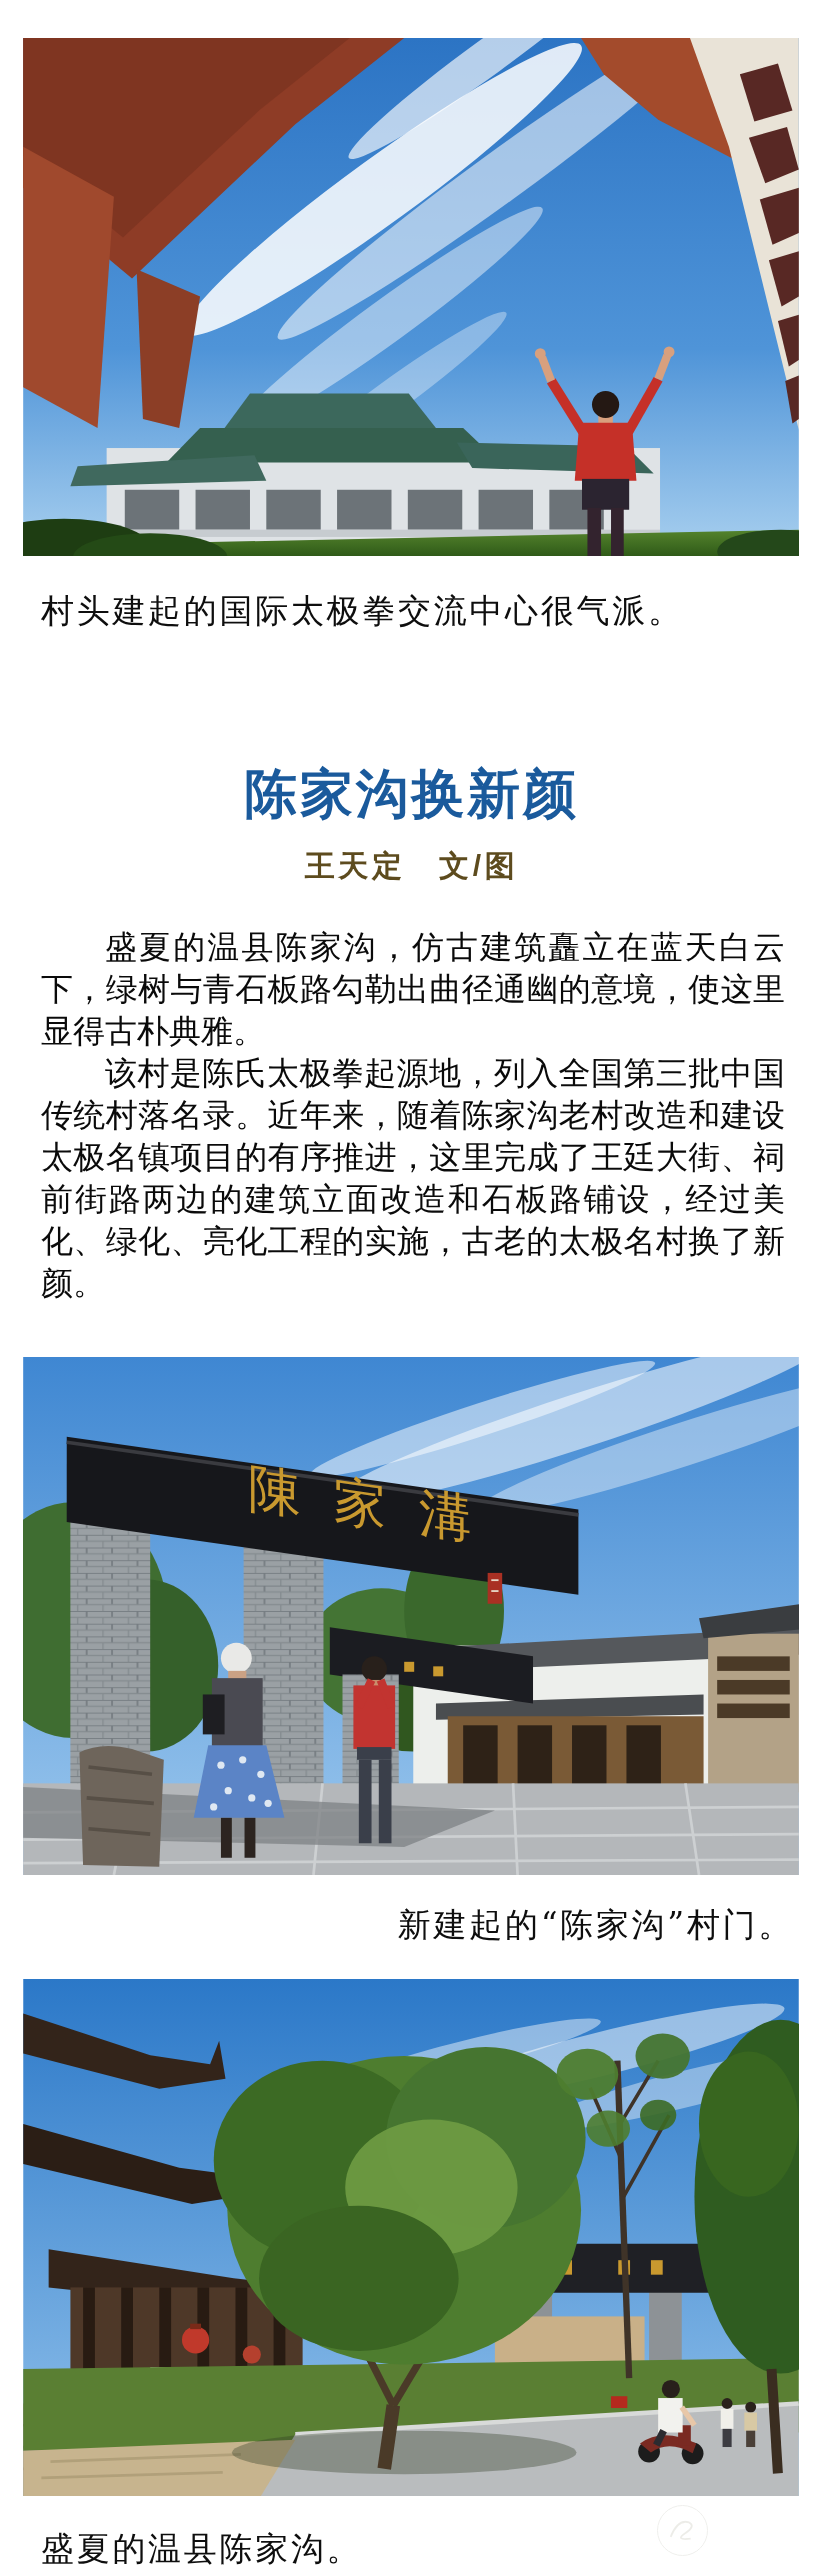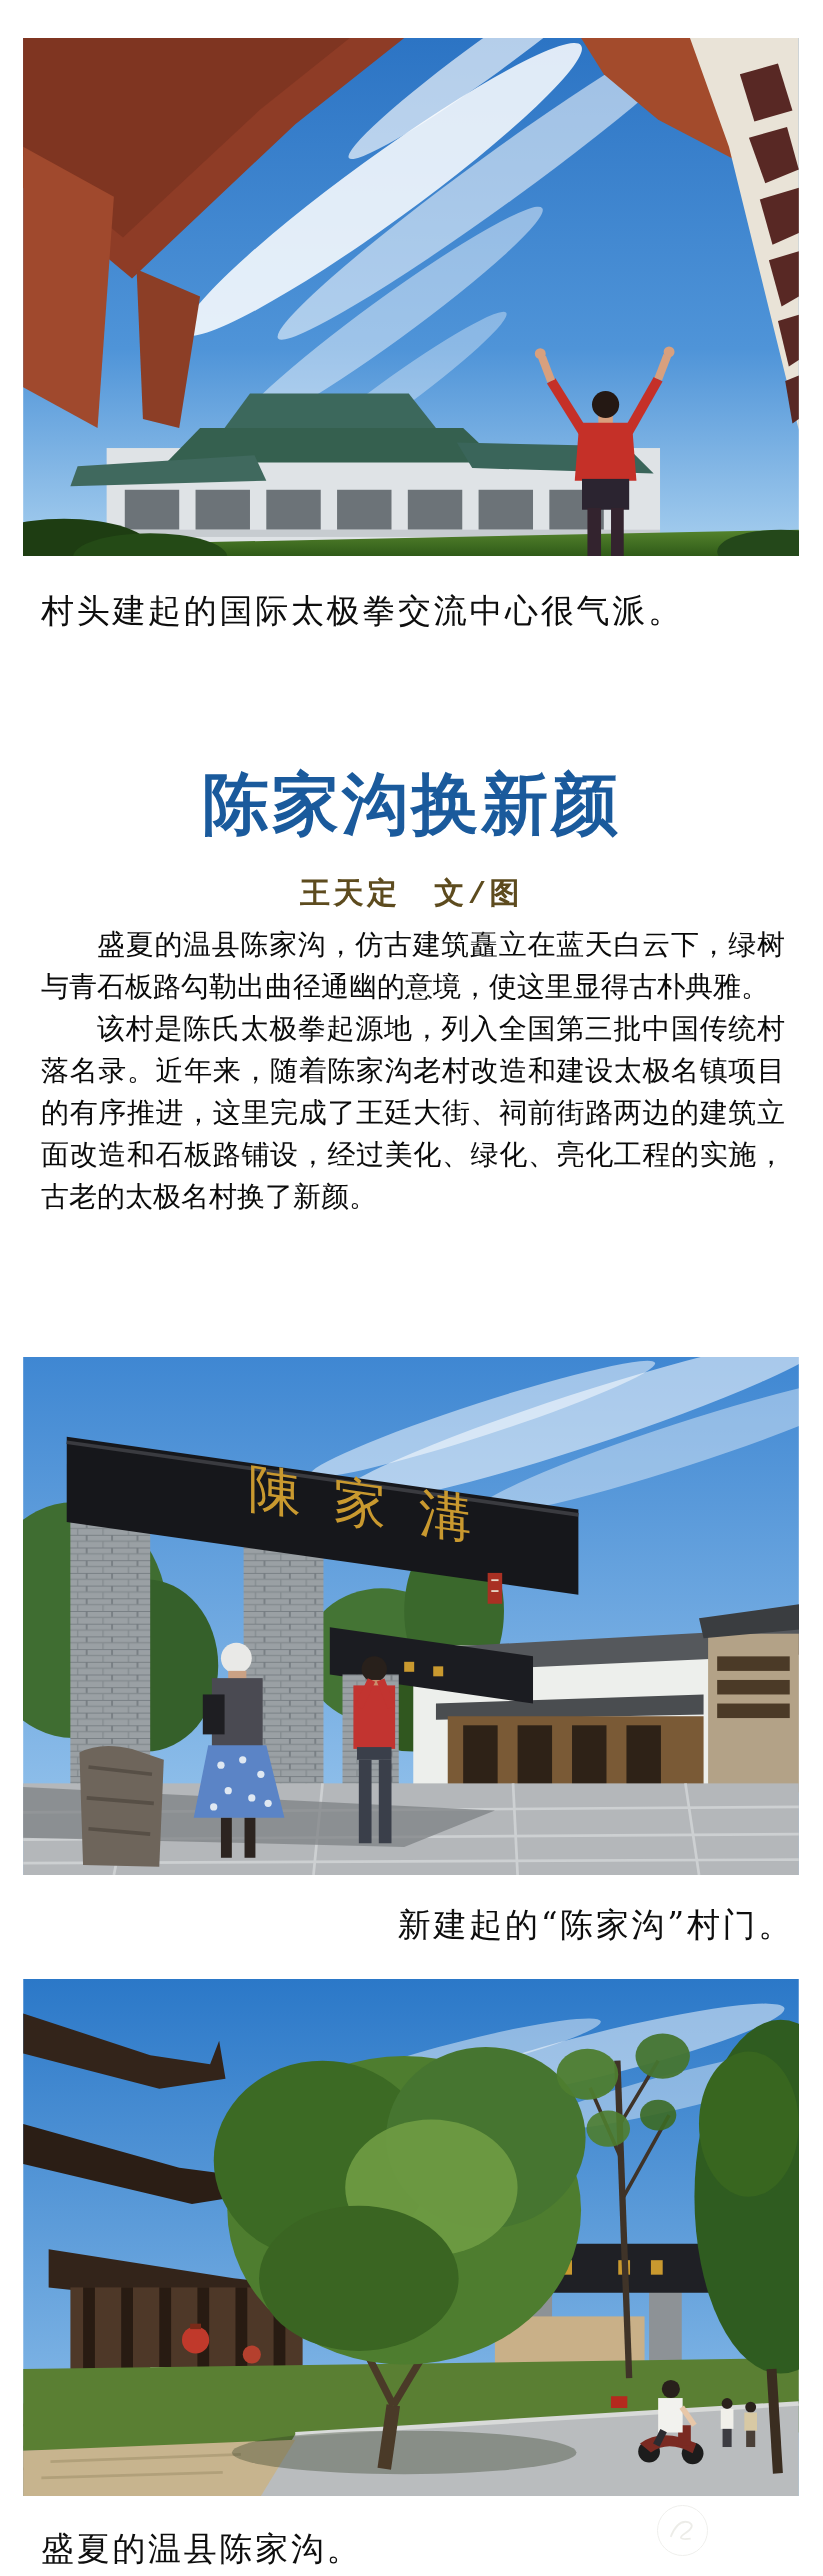--- a/index.html
+++ b/index.html
@@ -9,31 +9,31 @@
   }
   .photo{position:absolute;left:23px;width:776px;display:block;}
   .photo svg{display:block;}
   .caption{
     position:absolute;left:41px;width:753px;
     font-family:"DejaVu Serif",serif;font-size:33px;letter-spacing:2.7px;color:#0e0e0e;
     white-space:nowrap;
   }
   .title{
     position:absolute;left:0;top:759px;width:100%;text-align:center;
-    font-size:67px;font-weight:bold;letter-spacing:2.7px;
+    font-size:53px;font-weight:bold;letter-spacing:2.7px;
     font-family:"Liberation Sans",sans-serif;
   }
   .byline{
     position:absolute;left:0;top:846px;width:100%;text-align:center;
-    font-family:Liberation Mono, monospace;font-size:30px;letter-spacing:3.6px;font-weight:bold;margin-top:27px;
+    font-family:Liberation Sans, sans-serif;font-size:30px;letter-spacing:3.6px;font-weight:bold;
   }
   .body-text{
     position:absolute;left:41px;top:926px;width:744px;
-    font-size:28px;line-height:42px;color:#0a0a0a;text-align:justify;
-    font-weight:300;font-family:Liberation Mono, monospace;
+    font-size:32px;line-height:42px;color:#0a0a0a;text-align:justify;
+    font-weight:300;font-family:Liberation Serif, serif;
   }
   .body-text p{margin:0;text-indent:2em;}
   .watermark{
     position:absolute;left:657px;top:2505px;width:49px;height:49px;border-radius:50%;
     border:1.8px solid #ededea;opacity:0.9;
   }
 </style>
 </head>
 <body>
 

